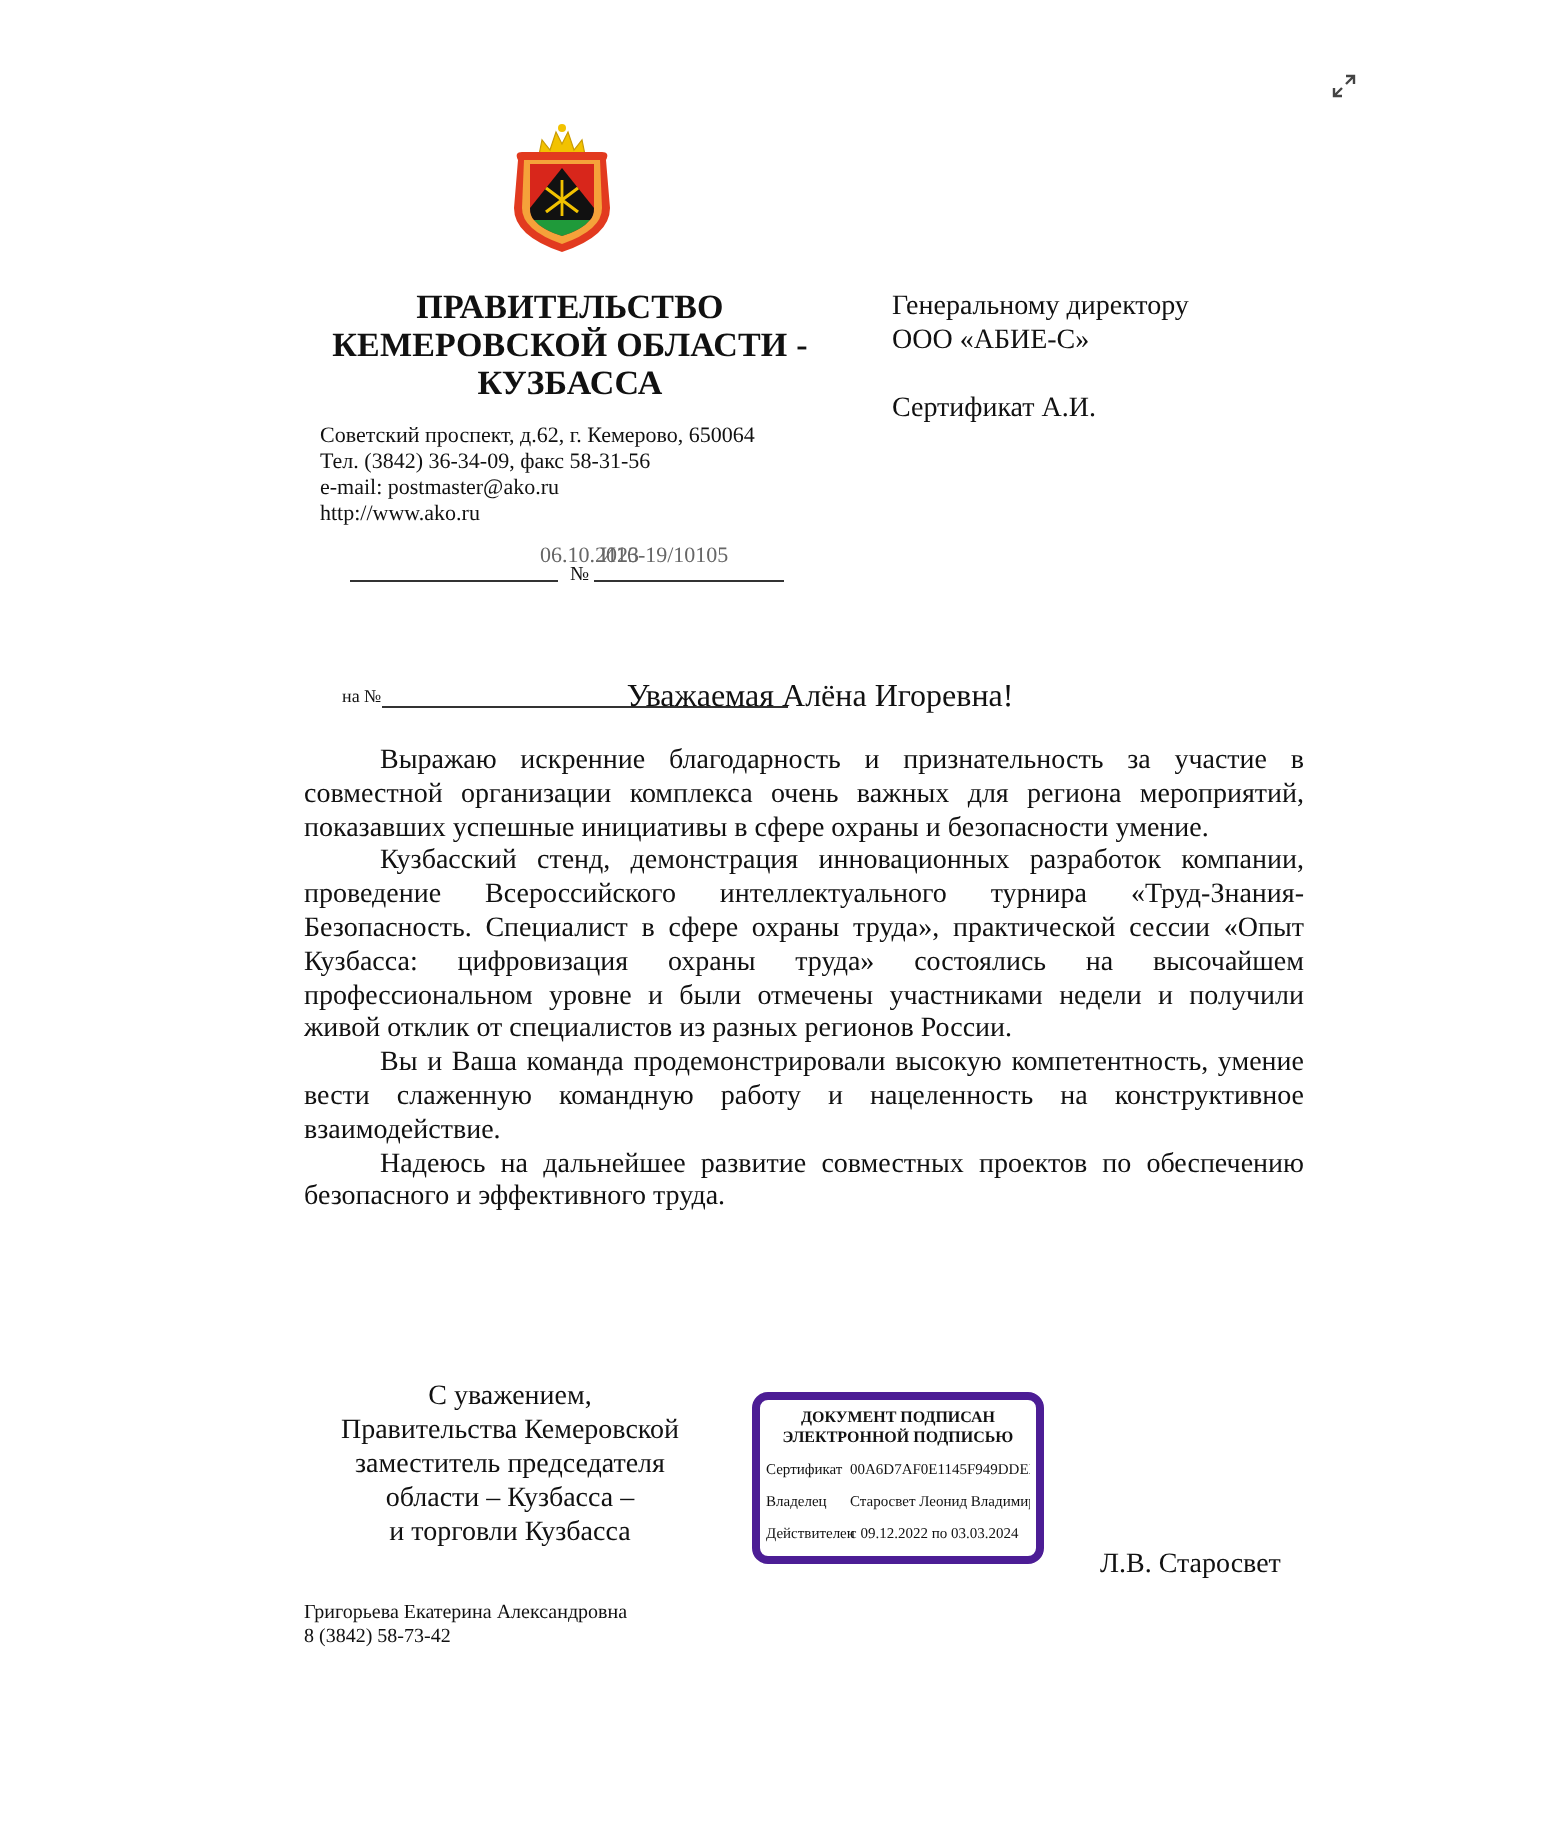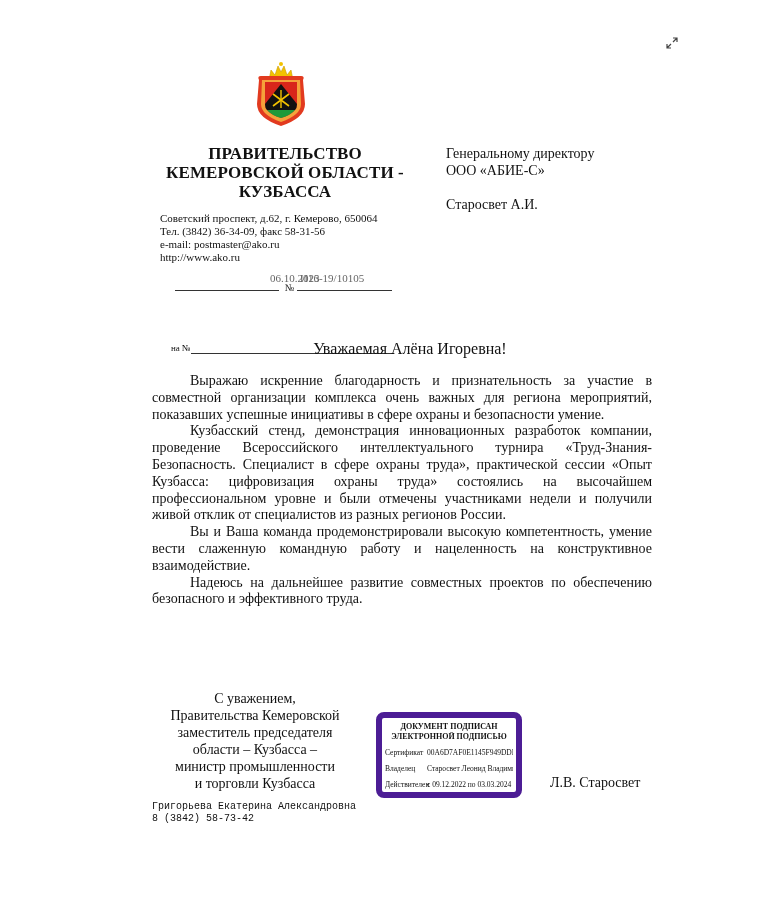--- a/index.html
+++ b/index.html
@@ -20,23 +20,23 @@
   .ref-row { left:171px; top:314px; width:225px; height:14px; font-size:9px;margin-top:29px; }
   .ref-label { position:absolute; left:0; top:0; }
   .ref-line { position:absolute; left:20px; top:10px; width:203px; border-bottom:1px solid #333; }
   .recipient { left:446px; top:145px; width:200px; font-size:14px; line-height:17px; }
   .recipient .gap { height:17px; }
   .greeting { left:150px; top:340px; width:520px; text-align:center; font-size:16px; }
   .body-text { left:152px; top:373px; width:500px; font-size:14px; line-height:16.8px;
                text-align:justify; }
   .body-text p { margin:0; text-indent:38px; }
   .sig-left { left:145px; top:690px; width:220px; text-align:center; font-size:14px; line-height:17px; }
-  .performer { left:152px; top:801px; width:220px; font-size:10px; line-height:12px;font-family:Liberation Mono, monospace; }
-  .stamp { left:376px; top:696px; width:146px; height:86px; border:6px solid #4c1d95; border-radius:8px;
-           font-size:8px; line-height:10px; box-sizing:border-box; padding:4px 3px;margin-top:16px; }
+  .performer { left:152px; top:801px; width:220px; font-size:10px; line-height:12px; }
+  .stamp { left:376px; top:696px; width:146px; height:86px; border:4px solid #4c1d95; border-radius:8px;
+           font-size:8px; line-height:10px; box-sizing:border-box; padding:4px 3px; }
   .stamp-title { text-align:center; font-weight:bold; font-size:8px; line-height:10px; }
   .stamp-row { display:flex; margin-top:6px; white-space:nowrap; font-size:7.5px; }
   .stamp-row .k { width:42px; }
   .stamp-row .v { flex:1; overflow:hidden; }
   .signer { left:550px; top:775px; font-size:14px; }
 </style>
 </head>
 <body>
 
 <div class="abs expand-icon">
@@ -87,38 +87,37 @@
 
 <div class="abs ref-row">
   <span class="ref-label">на №</span>
   <span class="ref-line"></span>
 </div>
 
 <div class="abs recipient">
   <div>Генеральному директору</div>
   <div>ООО «АБИЕ-С»</div>
   <div class="gap"></div>
-  <div>Старосвет А.И.</div>
+  <div>Сертификат А.И.</div>
 </div>
 
 <div class="abs greeting">Уважаемая Алёна Игоревна!</div>
 
 <div class="abs body-text">
   <p>Выражаю искренние благодарность и признательность за участие в совместной организации комплекса очень важных для региона мероприятий, показавших успешные инициативы в сфере охраны и безопасности умение.</p>
   <p>Кузбасский стенд, демонстрация инновационных разработок компании, проведение Всероссийского интеллектуального турнира «Труд-Знания-Безопасность. Специалист в сфере охраны труда», практической сессии «Опыт Кузбасса: цифровизация охраны труда» состоялись на высочайшем профессиональном уровне и были отмечены участниками недели и получили живой отклик от специалистов из разных регионов России.</p>
   <p>Вы и Ваша команда продемонстрировали высокую компетентность, умение вести слаженную командную работу и нацеленность на конструктивное взаимодействие.</p>
   <p>Надеюсь на дальнейшее развитие совместных проектов по обеспечению безопасного и эффективного труда.</p>
 </div>
 
 <div class="abs sig-left">
   <div>С уважением,</div>
   <div>Правительства Кемеровской</div>
   <div>заместитель председателя</div>
   <div>области – Кузбасса –</div>
-  <div>министр промышленности</div>
   <div>и торговли Кузбасса</div>
 </div>
 
 <div class="abs stamp">
   <div class="stamp-title">ДОКУМЕНТ ПОДПИСАН</div>
   <div class="stamp-title">ЭЛЕКТРОННОЙ ПОДПИСЬЮ</div>
   <div class="stamp-row">
     <span class="k">Сертификат</span>
     <span class="v">00A6D7AF0E1145F949DDEB1610D7651</span>
   </div>

